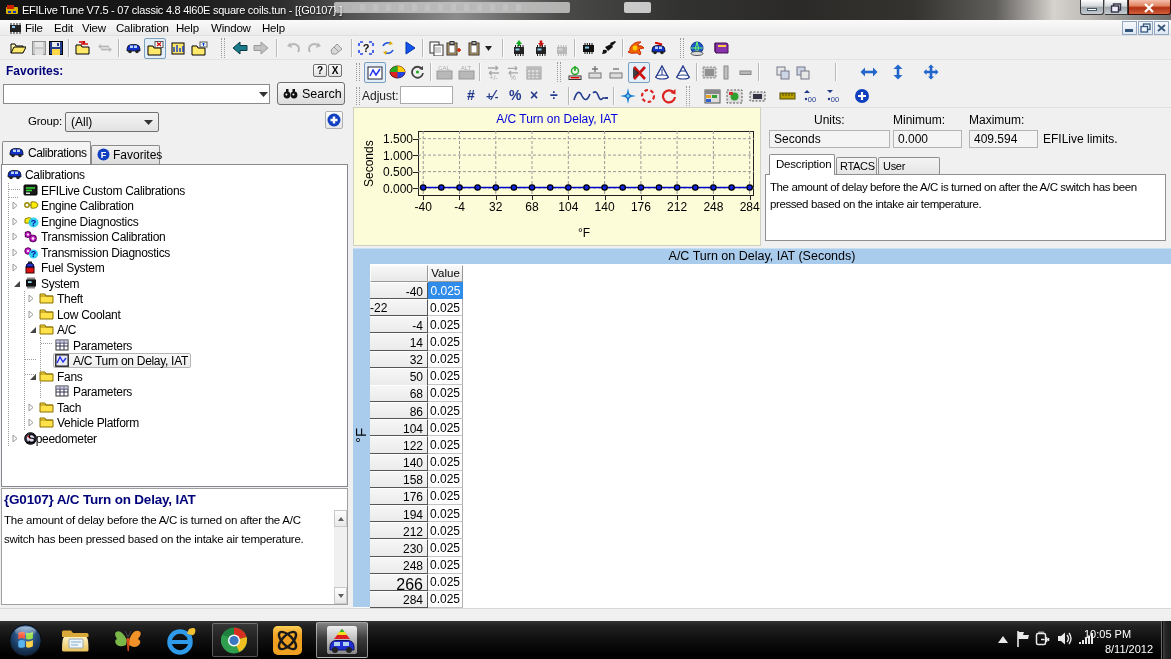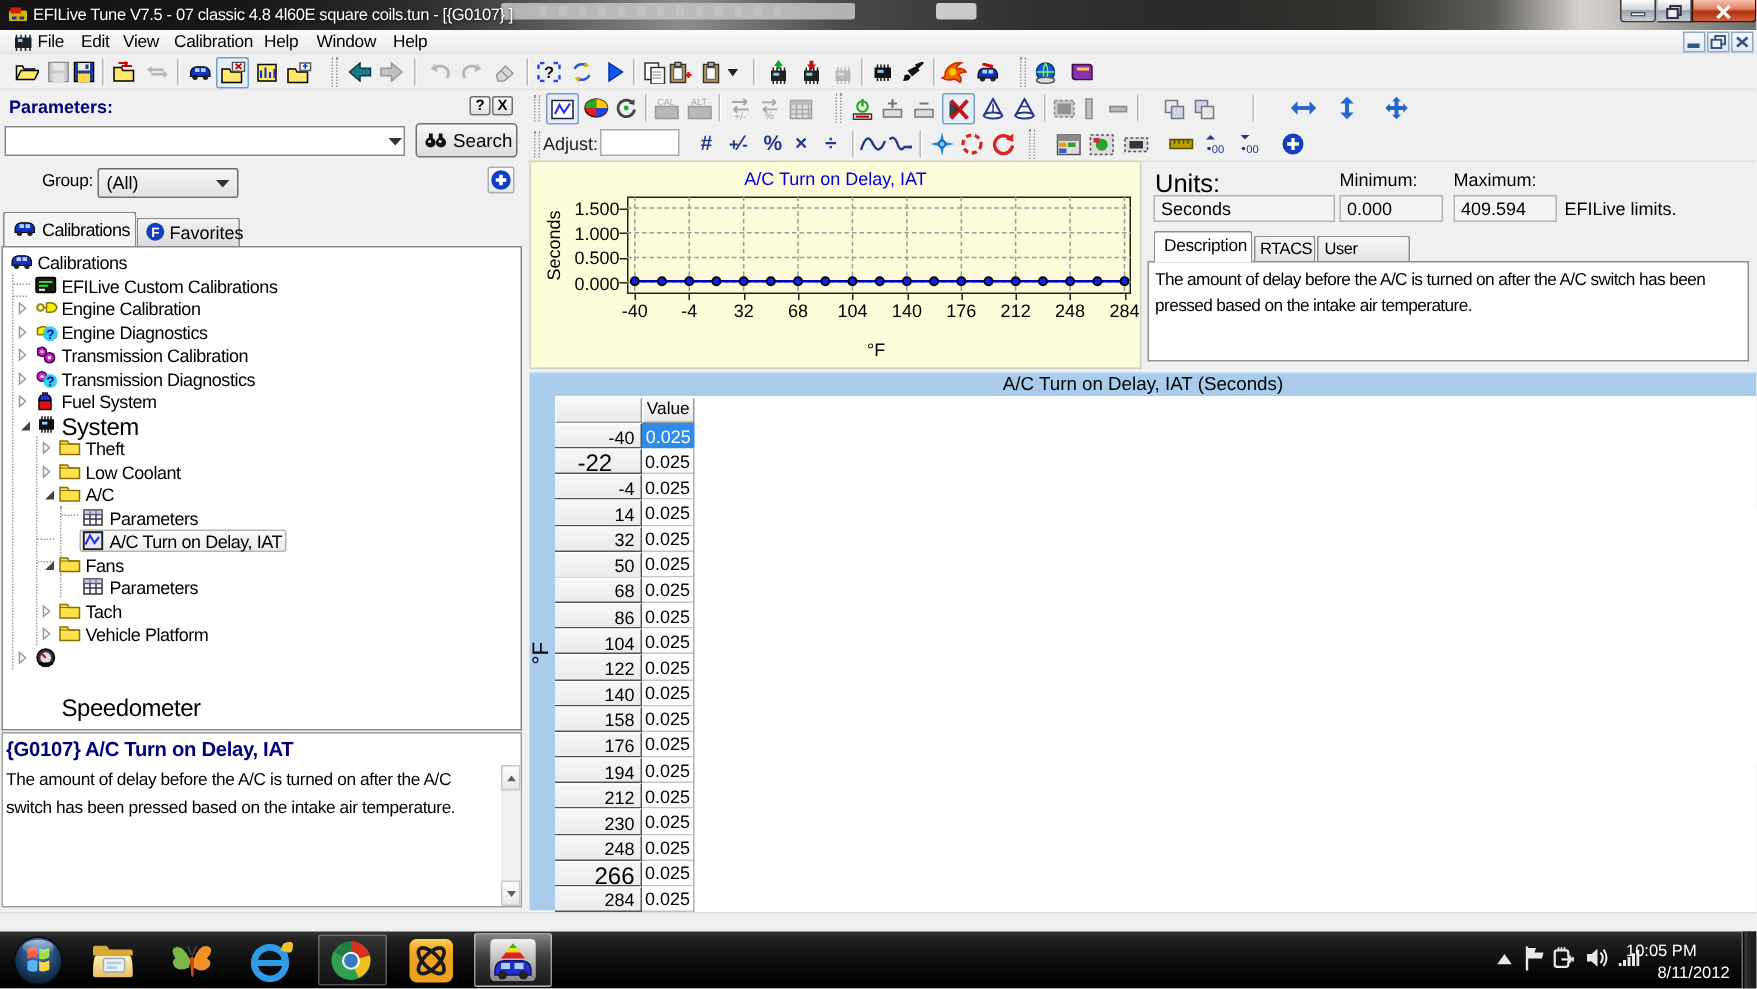--- a/index.html
+++ b/index.html
@@ -297,21 +297,21 @@
     </svg>
   </div>
 <div class="tbtn" style="left:712px;top:39px;width:18px;height:18px;">
     <svg width="17" height="14" viewBox="0 0 17 14">
       <path d="M2 2 L13 2 Q15 2 15 4 L15 12 L4 12 Q2 12 2 10 Z" fill="#8833aa" stroke="#441155"></path>
       <path d="M4 12 Q2 12 2 10 L2 2" fill="none" stroke="#441155"></path>
       <rect x="5" y="4" width="8" height="2" fill="#ffcc44"></rect>
     </svg>
   </div>
 <div class="ab" style="left:0px;top:60px;width:352px;height:48px;background:#f0f0f0;"></div>
-<div class="ab" style="left:6px;top:64px;white-space:nowrap;font-size:12px;font-weight:bold;color:#00007a;">Parameters:</div>
+<div class="ab" style="left:6px;top:64px;white-space:nowrap;font-size:12px;font-weight:bold;color:#00007a;">Favorites:</div>
 <div class="ab" style="left:313px;top:64px;width:14px;height:13px;background:linear-gradient(#fff,#e0e0e0);border:1px solid #707070;border-radius:2px;font-size:10px;font-weight:bold;text-align:center;line-height:11px;">?</div>
 <div class="ab" style="left:328px;top:64px;width:14px;height:13px;background:linear-gradient(#fff,#e0e0e0);border:1px solid #707070;border-radius:2px;font-size:10px;font-weight:bold;text-align:center;line-height:11px;">X</div>
 <div class="ab" style="left:3px;top:84px;width:267px;height:20px;background:#fff;border:1px solid #8a8a8a;"></div>
 <svg class="ab" style="left:259px;top:92px" width="9" height="5" viewBox="0 0 9 5">
     <path d="M0 0 L9 0 L4.5 5 Z" fill="#333"></path>
   </svg>
 <div class="ab" style="left:277px;top:82px;width:68px;height:23px;background:linear-gradient(#f8f8f8,#dcdcdc);border:1px solid #707070;border-radius:3px;"></div>
 <svg class="ab" style="left:283px;top:87px" width="16" height="13" viewBox="0 0 16 13">
  <circle cx="4" cy="8" r="3.4" fill="#111"></circle>
     <circle cx="11" cy="8" r="3.4" fill="#111"></circle>
@@ -435,21 +435,21 @@
         <rect x="3" y="2.5" width="10" height="7" fill="#111"></rect>
         <g stroke="#111">
           <line x1="5" y1="0.5" x2="5" y2="11.5"></line>
           <line x1="7" y1="0.5" x2="7" y2="11.5"></line>
           <line x1="9" y1="0.5" x2="9" y2="11.5"></line>
           <line x1="11" y1="0.5" x2="11" y2="11.5"></line>
         </g>
         <rect x="5" y="4.2" width="3.6" height="1.8" fill="#99d6ee"></rect>
       </svg>
     </div>
-    <div class="ab" style="left:41px;top:276.5px;white-space:nowrap;font-size:16px;letter-spacing:-0.3px;">System</div>
+    <div class="ab" style="left:41px;top:276.5px;white-space:nowrap;font-size:12px;letter-spacing:-0.3px;">System</div>
     <svg class="ab" style="left:28px;top:294.0px" width="6" height="9" viewBox="0 0 6 9">
       <path d="M1 1 L5 4.5 L1 8 Z" fill="#fff" stroke="#9a9a9a"></path>
     </svg>
     <div class="ab" style="left:39px;top:292.0px;">
       <svg width="15" height="12" viewBox="0 0 15 12">
         <path d="M1 11 L1 2 L6 2 L7 4 L14 4 L14 11 Z" fill="#ffe14a" stroke="#8a7000"></path>
         <path d="M1 4 L14 4" stroke="#8a7000" stroke-width="0.8"></path>
       </svg>
     </div>
     <div class="ab" style="left:57px;top:292.0px;white-space:nowrap;font-size:12px;letter-spacing:-0.3px;">Theft</div>
@@ -531,21 +531,21 @@
       <path d="M1 1 L5 4.5 L1 8 Z" fill="#fff" stroke="#9a9a9a"></path>
     </svg>
     <div class="ab" style="left:23px;top:431.5px;">
       <svg width="15" height="13" viewBox="0 0 15 13">
         <circle cx="7.5" cy="6.5" r="5.8" fill="#334" stroke="#000"></circle>
         <circle cx="7.5" cy="6.5" r="3.6" fill="#dde"></circle>
         <path d="M7.5 6.5 L4.8 3.8" stroke="#c00" stroke-width="1.3"></path>
         <path d="M3 10.5 L12 10.5" stroke="#000" stroke-width="1.6"></path>
       </svg>
     </div>
-    <div class="ab" style="left:41px;top:431.5px;white-space:nowrap;font-size:16px;letter-spacing:-0.3px;margin-top:32px;">Speedometer</div>
+    <div class="ab" style="left:28px;top:431.5px;white-space:nowrap;font-size:12px;letter-spacing:-0.3px;">Speedometer</div>
   </div>
 <div class="ab" style="left:0;top:0;z-index:3;">
     <div class="ab" style="left:8px;top:183px;width:1px;height:263px;border-left:1px dotted #9a9a9a;"></div>
     <div class="ab" style="left:9px;top:189px;width:11px;height:1px;border-top:1px dotted #9a9a9a;"></div>
     <div class="ab" style="left:24px;top:291px;width:1px;height:139px;border-left:1px dotted #9a9a9a;"></div>
     <div class="ab" style="left:40px;top:337px;width:1px;height:46px;border-left:1px dotted #9a9a9a;"></div>
     <div class="ab" style="left:40px;top:383px;width:1px;height:15px;border-left:1px dotted #9a9a9a;"></div>
     <div class="ab" style="left:9px;top:197px;width:9px;height:1px;border-top:1px dotted #9a9a9a;"></div>
     <div class="ab" style="left:25px;top:359px;width:11px;height:1px;border-top:1px dotted #9a9a9a;"></div>
     <div class="ab" style="left:25px;top:374px;width:11px;height:1px;border-top:1px dotted #9a9a9a;"></div>
@@ -879,21 +879,21 @@
 <div class="ab" style="left:641px;top:196px;width:1px;height:4px;background:#222;"></div>
 <div class="ab" style="left:664.1px;top:200px;width:26px;text-align:center;font-size:12px;">212</div>
 <div class="ab" style="left:677px;top:196px;width:1px;height:4px;background:#222;"></div>
 <div class="ab" style="left:700.4px;top:200px;width:26px;text-align:center;font-size:12px;">248</div>
 <div class="ab" style="left:713px;top:196px;width:1px;height:4px;background:#222;"></div>
 <div class="ab" style="left:736.7px;top:200px;width:26px;text-align:center;font-size:12px;">284</div>
 <div class="ab" style="left:750px;top:196px;width:1px;height:4px;background:#222;"></div>
 <div class="ab" style="left:362px;top:187px;font-size:12px;transform:rotate(-90deg);transform-origin:0 0;">Seconds</div>
 <div class="ab" style="left:578px;top:226px;white-space:nowrap;font-size:12px;">°F</div>
 <div class="ab" style="left:765px;top:110px;width:406px;height:136px;background:#f0f0f0;"></div>
-<div class="ab" style="left:770px;top:113px;white-space:nowrap;font-size:17px;">Units:</div>
+<div class="ab" style="left:814px;top:113px;white-space:nowrap;font-size:12px;">Units:</div>
 <div class="ab" style="left:893px;top:113px;white-space:nowrap;font-size:12px;">Minimum:</div>
 <div class="ab" style="left:969px;top:113px;white-space:nowrap;font-size:12px;">Maximum:</div>
 <div class="ab" style="left:769px;top:130px;width:121px;height:18px;background:#f4f4f4;border:1px solid #b4b4b4;font-size:12px;padding:1px 4px;">Seconds</div>
 <div class="ab" style="left:893px;top:130px;width:69px;height:18px;background:#f4f4f4;border:1px solid #b4b4b4;font-size:12px;padding:1px 4px;">0.000</div>
 <div class="ab" style="left:969px;top:130px;width:69px;height:18px;background:#f4f4f4;border:1px solid #b4b4b4;font-size:12px;padding:1px 4px;">409.594</div>
 <div class="ab" style="left:1043px;top:132px;white-space:nowrap;font-size:12px;">EFILive limits.</div>
 <div class="ab" style="left:769px;top:154px;width:66px;height:21px;background:#fff;border:1px solid #909090;border-bottom:none;border-radius:2px 2px 0 0;z-index:3;">
     <div style="padding:3px 0 0 6px;font-size:11.5px;letter-spacing:-0.2px;">Description</div>
   </div>
 <div class="ab" style="left:836px;top:157px;width:41px;height:18px;background:linear-gradient(#f4f4f4,#e4e4e4);border:1px solid #909090;border-bottom:none;border-radius:2px 2px 0 0;">
@@ -906,21 +906,21 @@
 <div class="ab" style="left:770px;top:179px;width:368px;font-size:11.5px;letter-spacing:-0.4px;line-height:17px;z-index:4;">The amount of delay before the A/C is turned on after the A/C switch has been pressed based on the intake air temperature.</div>
 <div class="ab" style="left:353px;top:248px;width:818px;height:16px;background:#a9cbec;border-top:1px solid #c8dff2;"></div>
 <div class="ab" style="left:353px;top:249px;white-space:nowrap;font-size:12.5px;width:818px;text-align:center;">A/C Turn on Delay, IAT (Seconds)</div>
 <div class="ab" style="left:353px;top:264px;width:818px;height:344px;background:#fff;"></div>
 <div class="ab" style="left:353px;top:264px;width:17px;height:343px;background:#a9cbec;"></div>
 <div class="ab" style="left:352px;top:443px;font-size:15px;transform:rotate(-90deg);transform-origin:0 0;">°F</div>
 <div class="ab" style="left:370px;top:265px;width:58px;height:17px;background:linear-gradient(#f8f8f8,#e8e8e8);border:1px solid #999;border-top-color:#fff;border-left-color:#fff;"></div>
 <div class="ab" style="left:428px;top:265px;width:35px;height:17px;background:linear-gradient(#f8f8f8,#e8e8e8);border:1px solid #999;border-top-color:#fff;border-left-color:#fff;font-size:11.5px;text-align:center;padding-top:1px;">Value</div>
 <div class="ab" style="left:370px;top:282.0px;width:58px;height:17.16px;background:linear-gradient(#f6f6f6,#ebebeb);border-bottom:1.5px solid #555;border-right:1.5px solid #555;border-top:1px solid #fff;font-size:12px;text-align:right;padding:1.5px 4px 0 0;">-40</div>
 <div class="ab" style="left:428px;top:282.0px;width:35px;height:17.16px;background:#2f8ceb;color:#fff;font-size:12px;text-align:center;padding-top:1.5px;">0.025</div>
-<div class="ab" style="left:370px;top:299.16px;width:58px;height:17.16px;background:linear-gradient(#f6f6f6,#ebebeb);border-bottom:1.5px solid #555;border-right:1.5px solid #555;border-top:1px solid #fff;font-size:16px;text-align:center;padding:1px 4px 0 0;">-22</div>
+<div class="ab" style="left:370px;top:299.16px;width:58px;height:17.16px;background:linear-gradient(#f6f6f6,#ebebeb);border-bottom:1.5px solid #555;border-right:1.5px solid #555;border-top:1px solid #fff;font-size:12px;text-align:left;padding:1px 4px 0 0;">-22</div>
 <div class="ab" style="left:428px;top:299.16px;width:35px;height:17.16px;background:#fff;border-bottom:1px solid #c4c4c4;border-right:1px solid #b0b0b0;font-size:12px;text-align:center;padding-top:1.5px;">0.025</div>
 <div class="ab" style="left:370px;top:316.32px;width:58px;height:17.16px;background:linear-gradient(#f6f6f6,#ebebeb);border-bottom:1.5px solid #555;border-right:1.5px solid #555;border-top:1px solid #fff;font-size:12px;text-align:right;padding:1.5px 4px 0 0;">-4</div>
 <div class="ab" style="left:428px;top:316.32px;width:35px;height:17.16px;background:#fff;border-bottom:1px solid #c4c4c4;border-right:1px solid #b0b0b0;font-size:12px;text-align:center;padding-top:1.5px;">0.025</div>
 <div class="ab" style="left:370px;top:333.48px;width:58px;height:17.16px;background:linear-gradient(#f6f6f6,#ebebeb);border-bottom:1.5px solid #555;border-right:1.5px solid #555;border-top:1px solid #fff;font-size:12px;text-align:right;padding:1.5px 4px 0 0;">14</div>
 <div class="ab" style="left:428px;top:333.48px;width:35px;height:17.16px;background:#fff;border-bottom:1px solid #c4c4c4;border-right:1px solid #b0b0b0;font-size:12px;text-align:center;padding-top:1.5px;">0.025</div>
 <div class="ab" style="left:370px;top:350.64px;width:58px;height:17.16px;background:linear-gradient(#f6f6f6,#ebebeb);border-bottom:1.5px solid #555;border-right:1.5px solid #555;border-top:1px solid #fff;font-size:12px;text-align:right;padding:1.5px 4px 0 0;">32</div>
 <div class="ab" style="left:428px;top:350.64px;width:35px;height:17.16px;background:#fff;border-bottom:1px solid #c4c4c4;border-right:1px solid #b0b0b0;font-size:12px;text-align:center;padding-top:1.5px;">0.025</div>
 <div class="ab" style="left:370px;top:367.8px;width:58px;height:18px;background:linear-gradient(#f6f6f6,#ebebeb);border-bottom:1.5px solid #555;border-right:1.5px solid #555;border-top:1px solid #fff;font-size:12px;text-align:right;padding:1.5px 4px 0 0;">50</div>
 <div class="ab" style="left:428px;top:367.8px;width:35px;height:17.16px;background:#fff;border-bottom:1px solid #c4c4c4;border-right:1px solid #b0b0b0;font-size:12px;text-align:center;padding-top:1.5px;">0.025</div>
 <div class="ab" style="left:370px;top:384.96000000000004px;width:58px;height:17.16px;background:linear-gradient(#f6f6f6,#ebebeb);border-bottom:1.5px solid #555;border-right:1.5px solid #555;border-top:1px solid #fff;font-size:12px;text-align:right;padding:1.5px 4px 0 0;">68</div>

